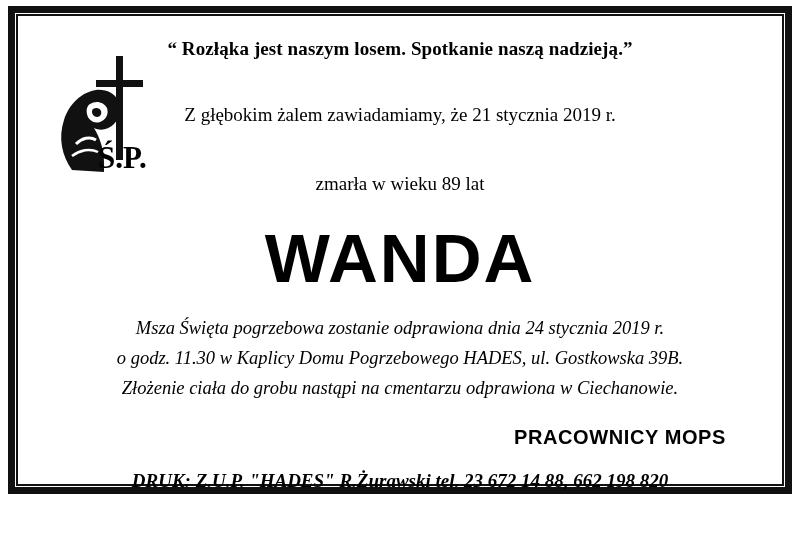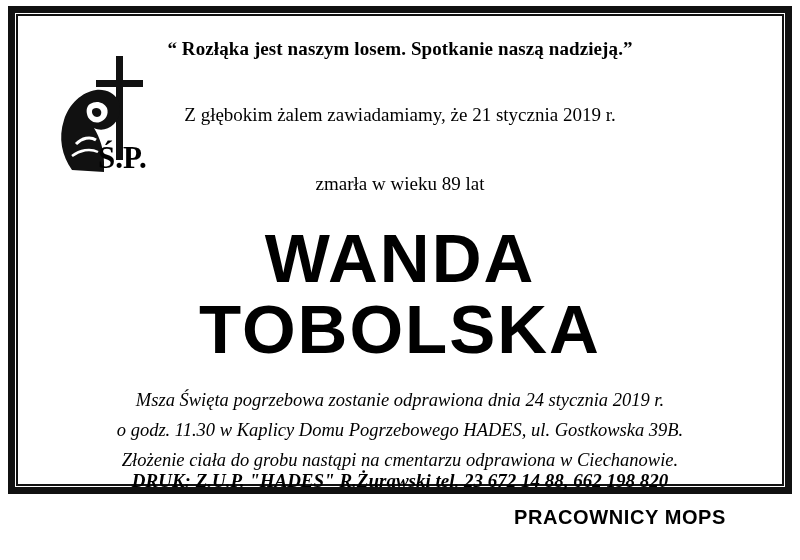--- a/index.html
+++ b/index.html
@@ -106,21 +106,21 @@
   }
   .details div {
     white-space: nowrap;
   }
   .signature {
     text-align: right;
     font-family: "Liberation Sans", sans-serif;
     font-weight: bold;
     font-size: 20px;
     letter-spacing: 0.6px;
-    margin-top: 30px;
+    margin-top: 22px;
     padding-right: 36px;
   }
   .printer {
     position: absolute;
     left: 0;
     right: 0;
     bottom: 8px;
     text-align: center;
     font-style: italic;
     font-weight: bold;
@@ -139,21 +139,20 @@
 
     <div class="motto">“ Rozłąka jest naszym losem. Spotkanie naszą nadzieją.”</div>
 
     <div class="announce">
       <div>Z głębokim żalem zawiadamiamy, że 21 stycznia 2019 r.</div>
       <div>zmarła w wieku 89 lat</div>
     </div>
 
     <div class="name-block">
       <div class="name-line">WANDA</div>
-      <div class="name-line second">TOBOLSKA</div>
     </div>
 
     <div class="details">
       <div>Msza Święta pogrzebowa zostanie odprawiona dnia 24 stycznia 2019 r.</div>
       <div>o godz. 11.30 w Kaplicy Domu Pogrzebowego HADES, ul. Gostkowska 39B.</div>
       <div>Złożenie ciała do grobu nastąpi na cmentarzu odprawiona w Ciechanowie.</div>
     </div>
 
     <div class="signature">PRACOWNICY MOPS</div>
 

